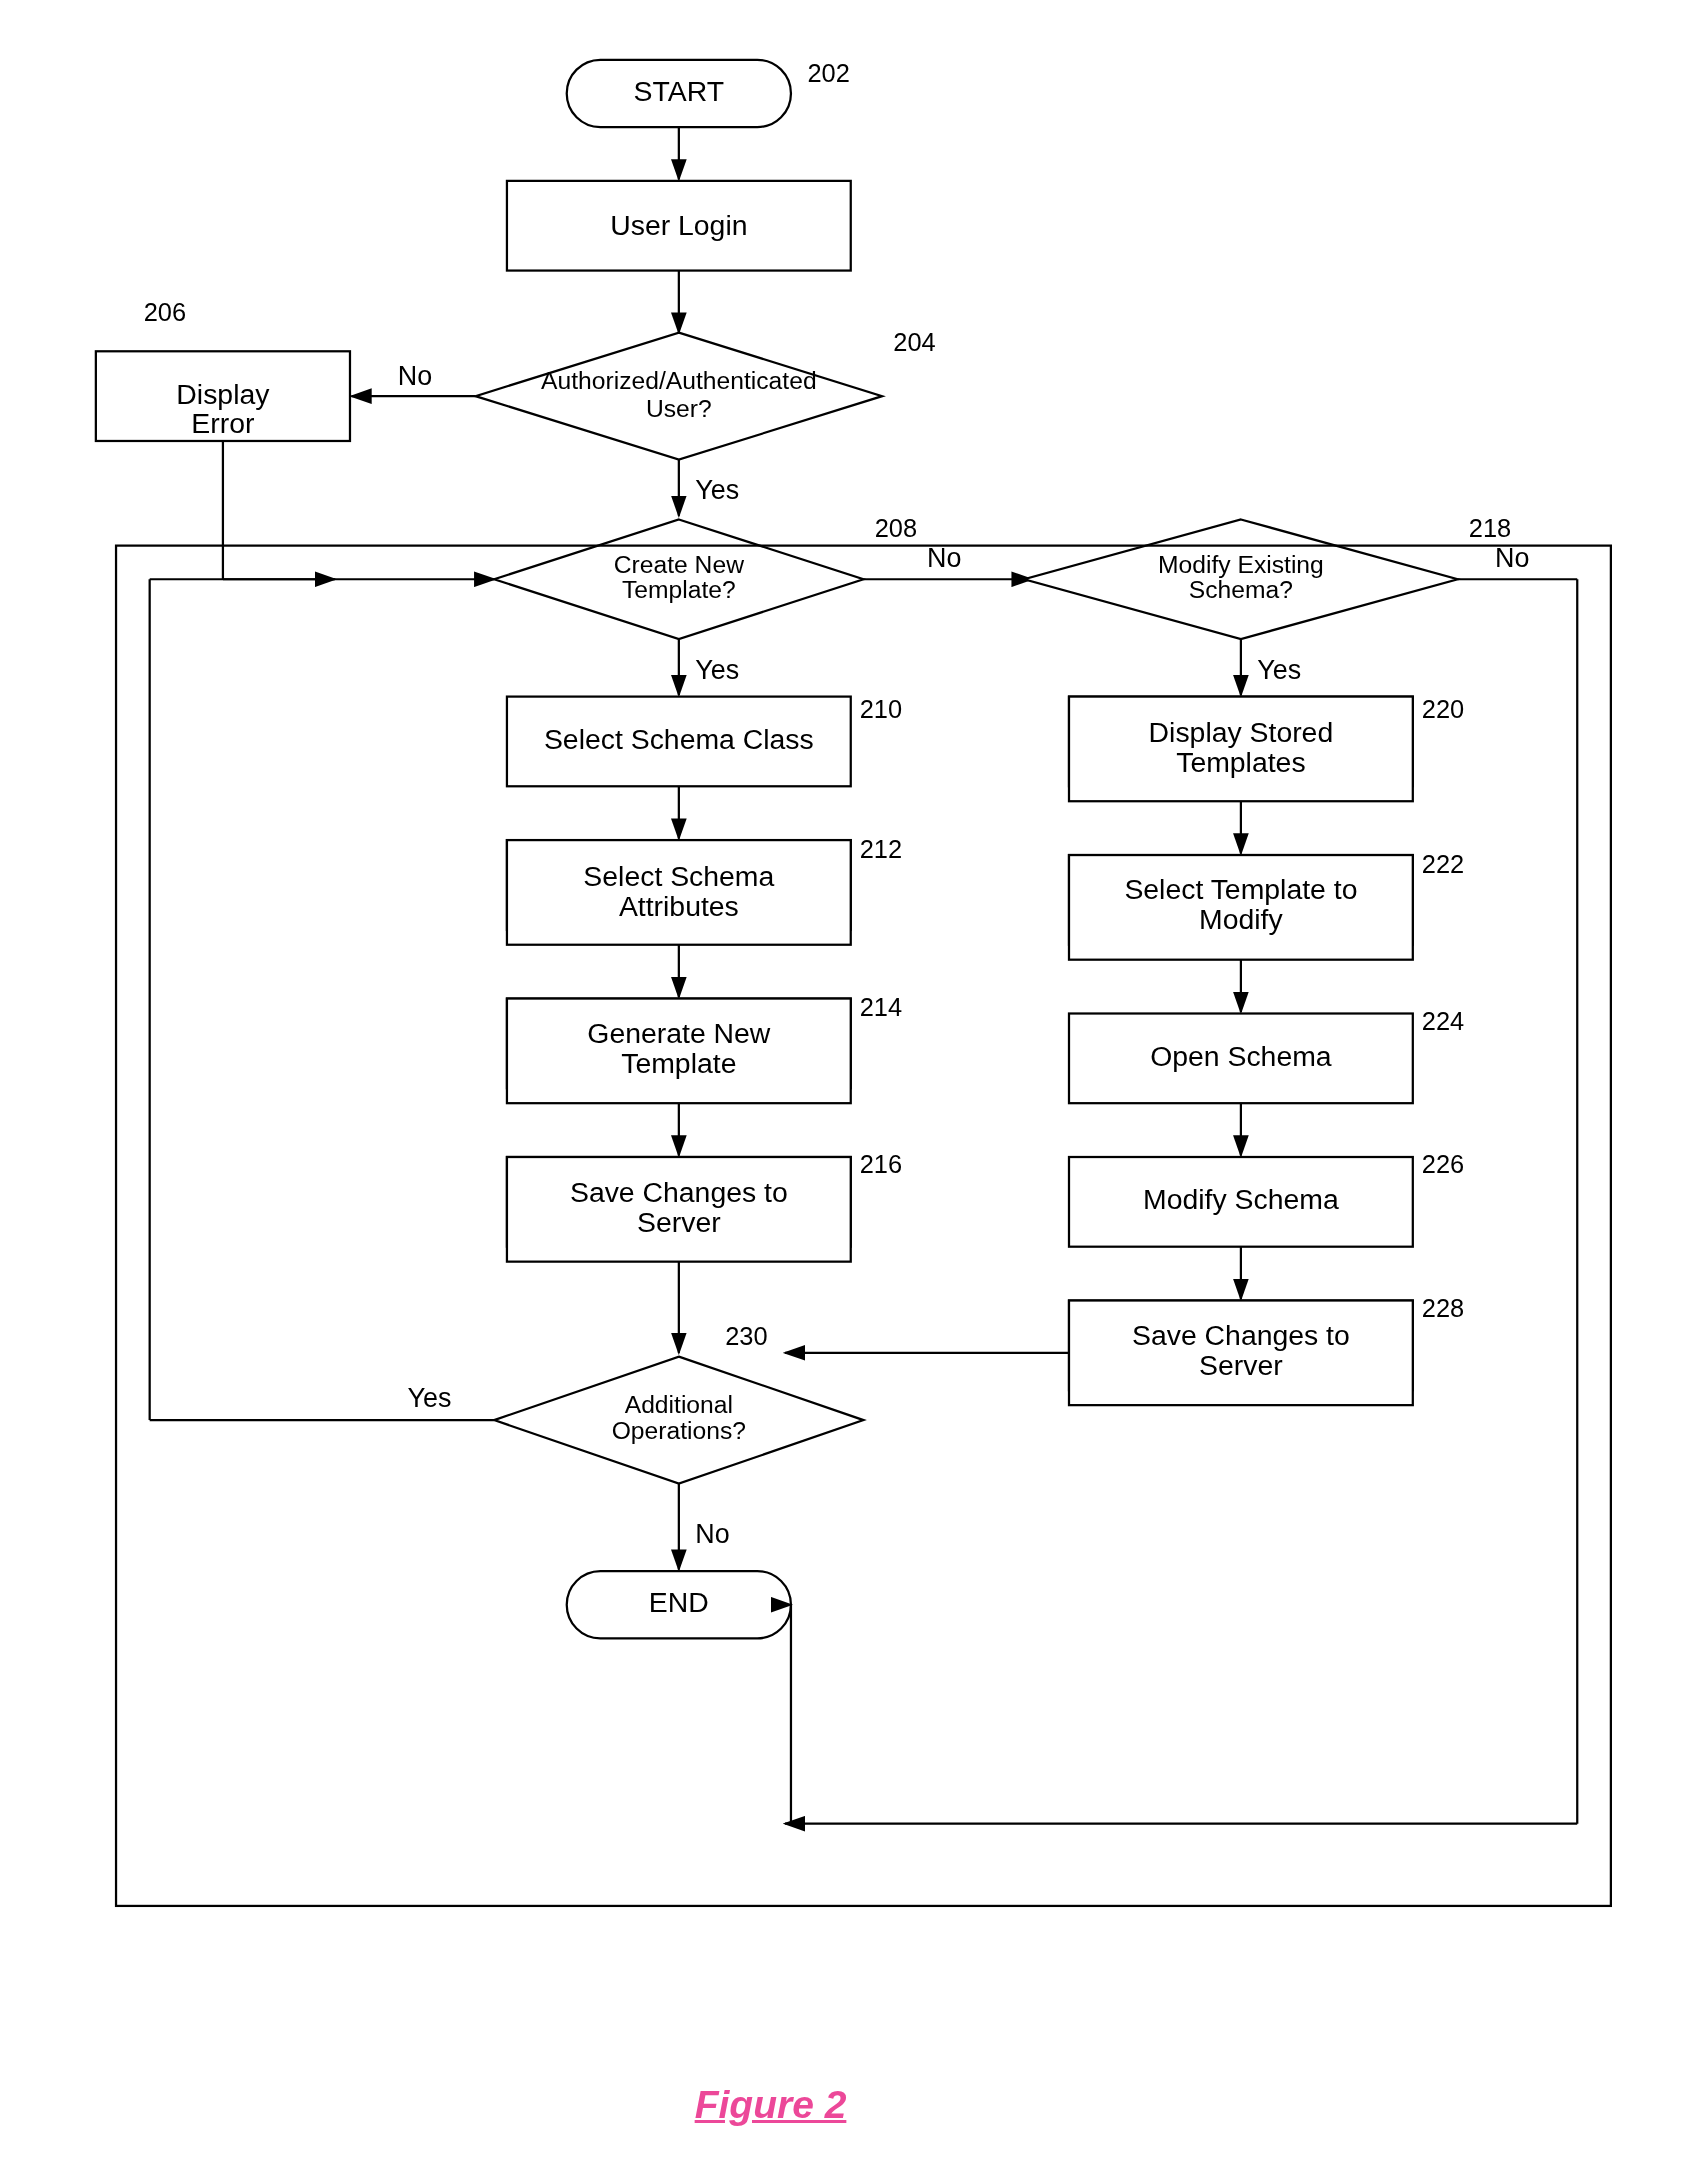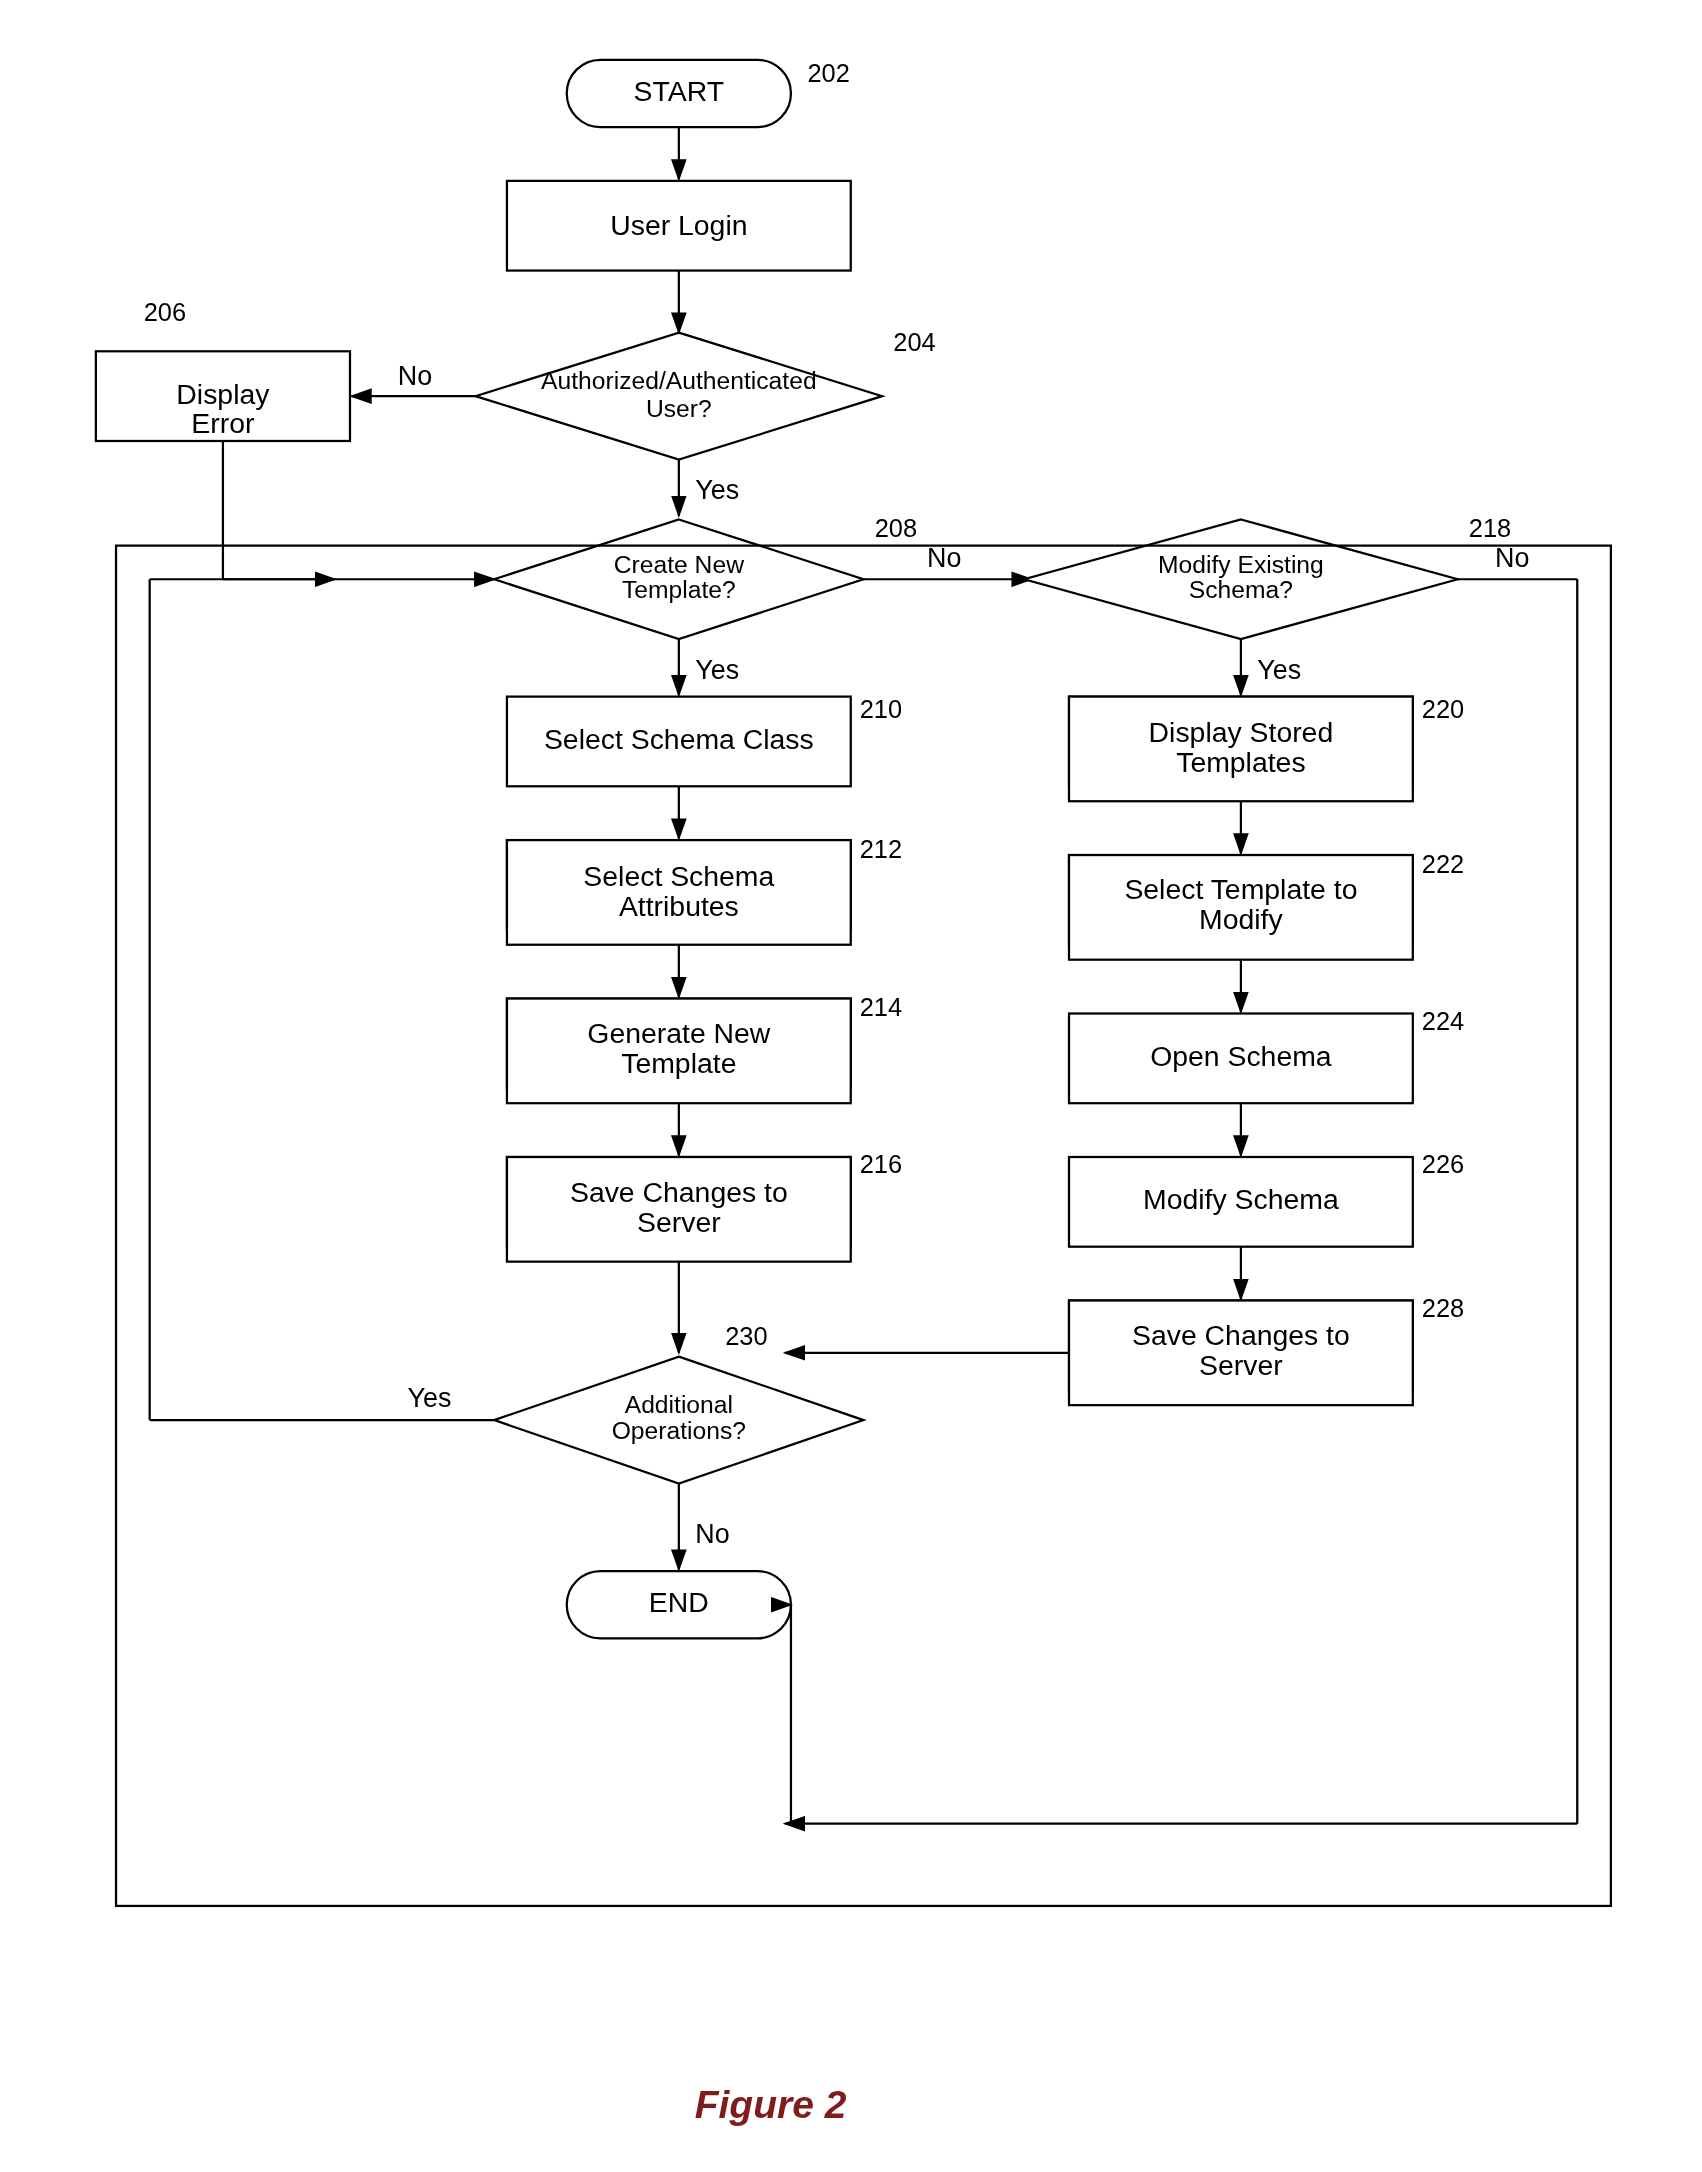--- a/index.html
+++ b/index.html
@@ -28,21 +28,22 @@
     }
 
     .figure-caption {
       position: absolute;
       bottom: 45px;
       left: 50%;
       transform: translateX(-50%);
       font-size: 39px;
       font-style: italic;
       font-weight: bold;
-      color: #7f1d1d;
+      color: #ec4899;
+      text-decoration: underline;
     }
   </style>
 </head>
 <body>
 
 <div class="diagram-container">
   <svg class="diagram-svg" viewBox="0 0 2278 2906">
     <defs>
       <marker id="arrowhead" markerWidth="10" markerHeight="7" refX="9" refY="3.5" orient="auto">
         <polygon points="0 0, 10 3.5, 0 7" fill="#000"></polygon>

